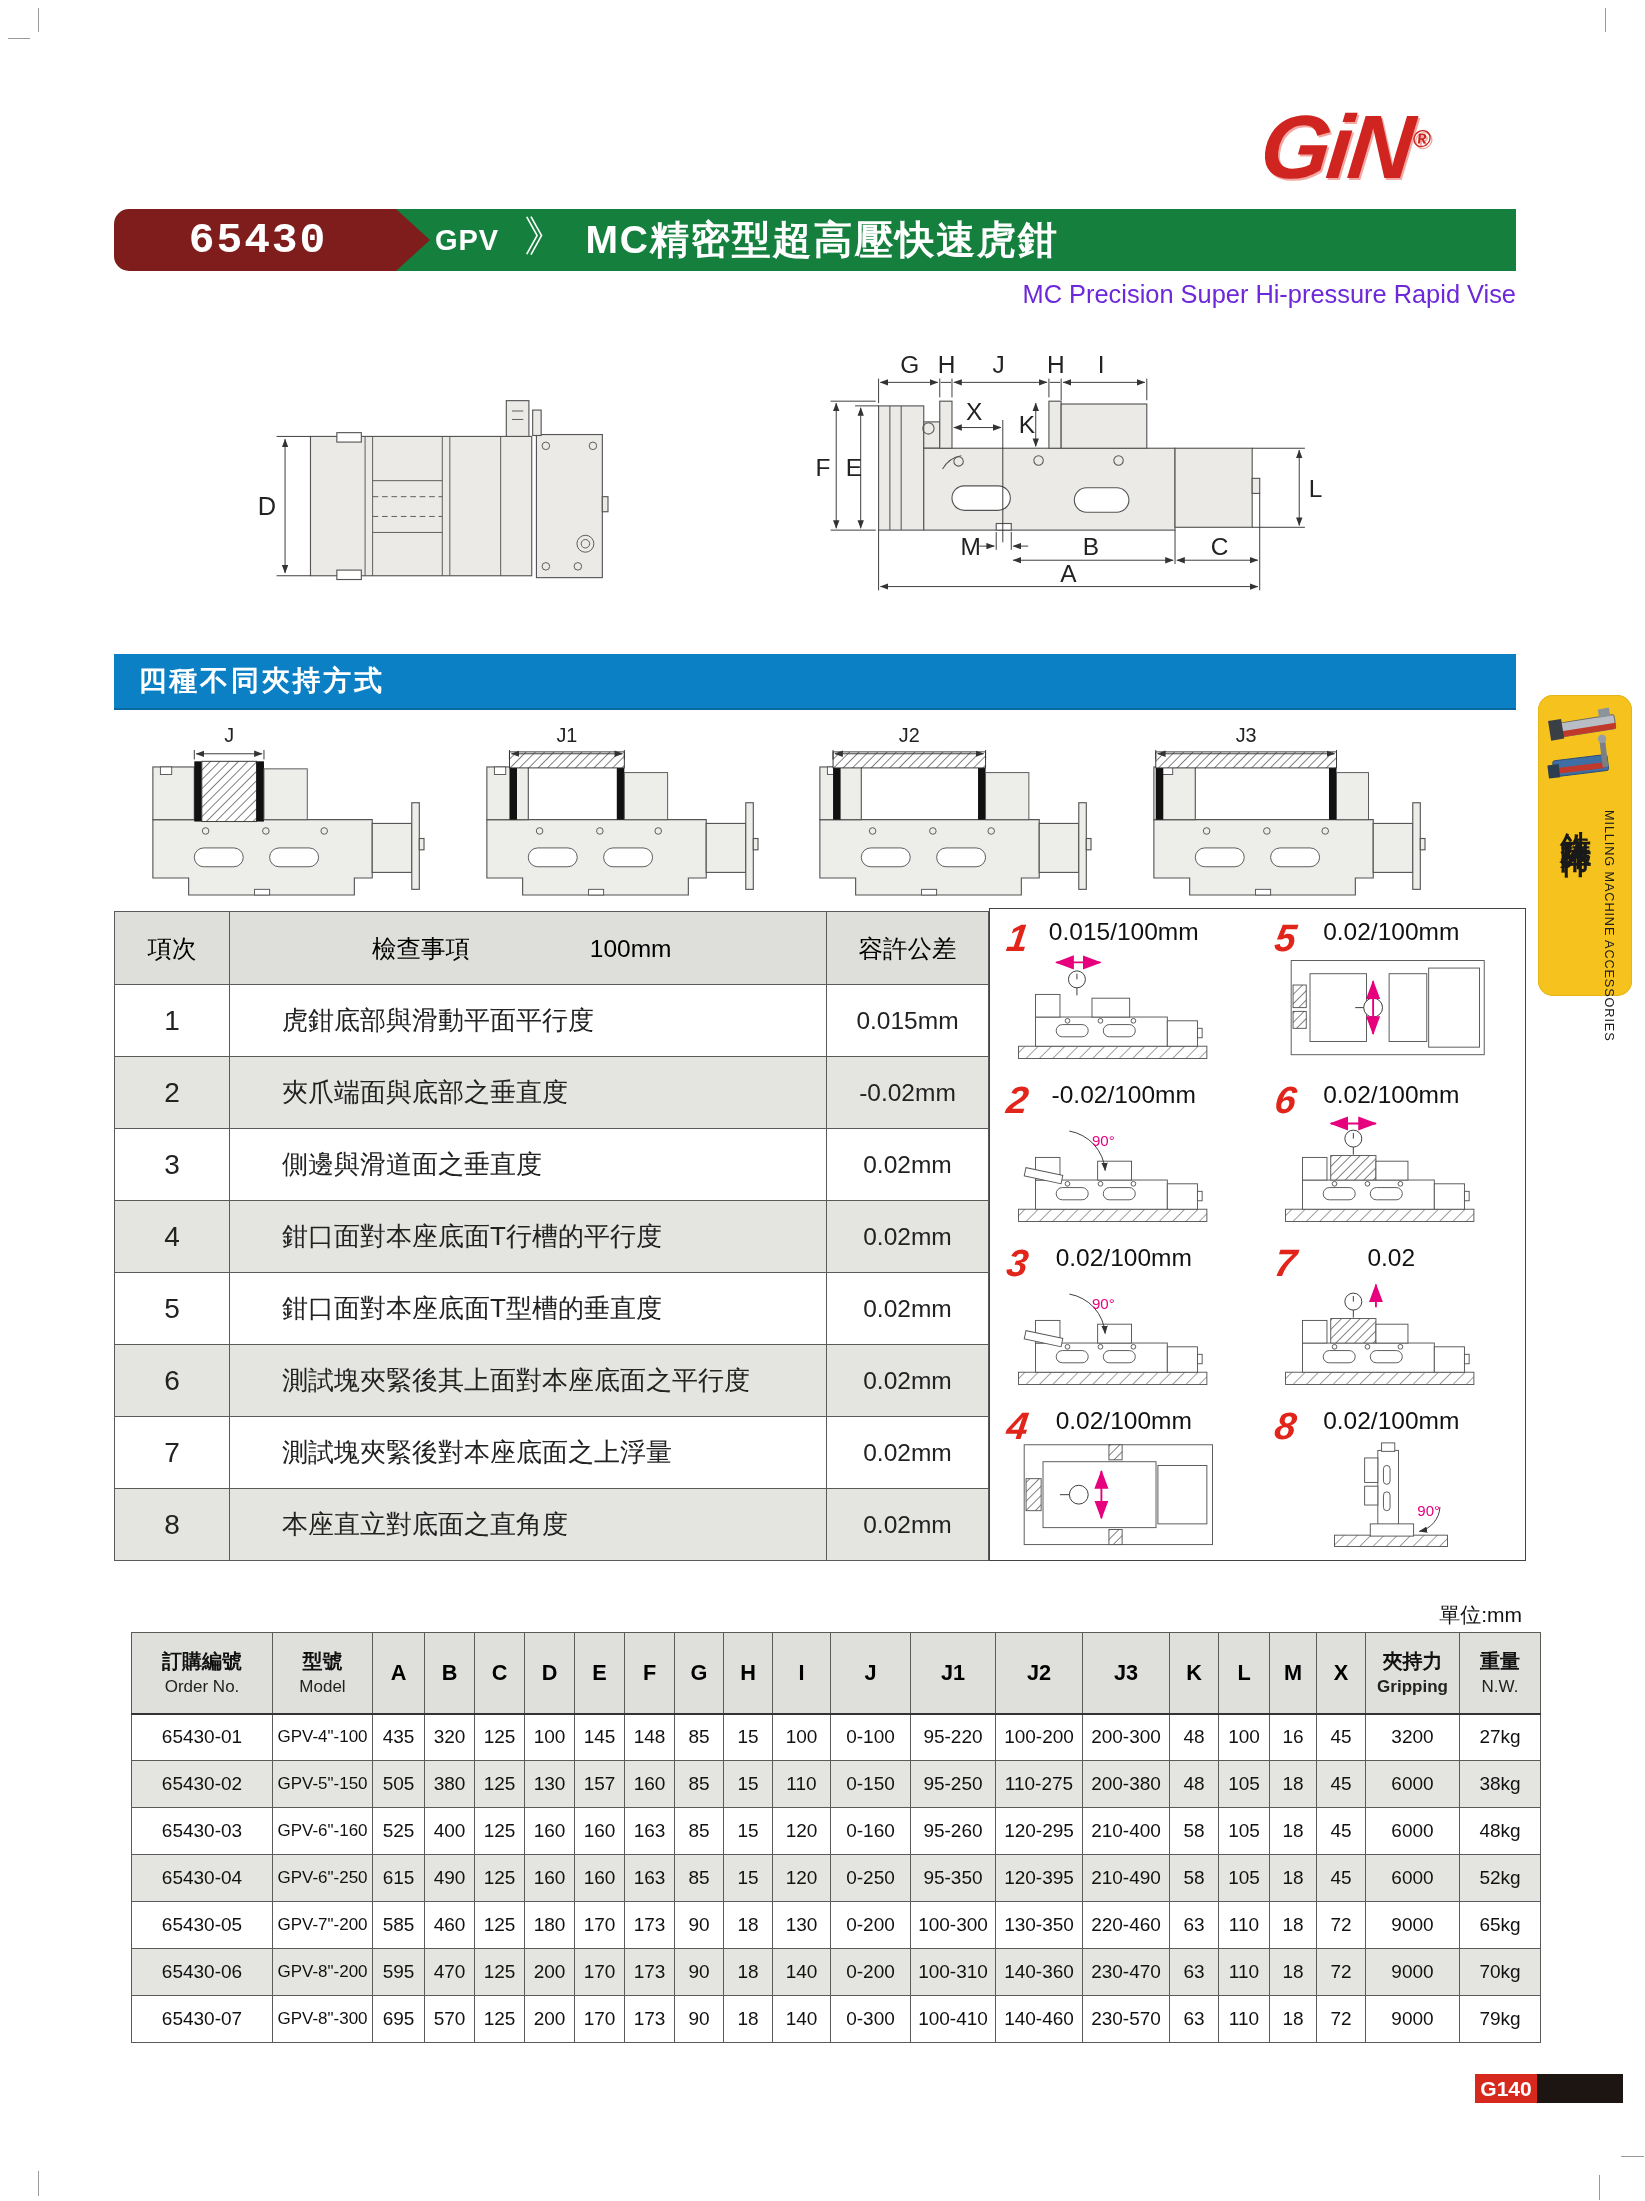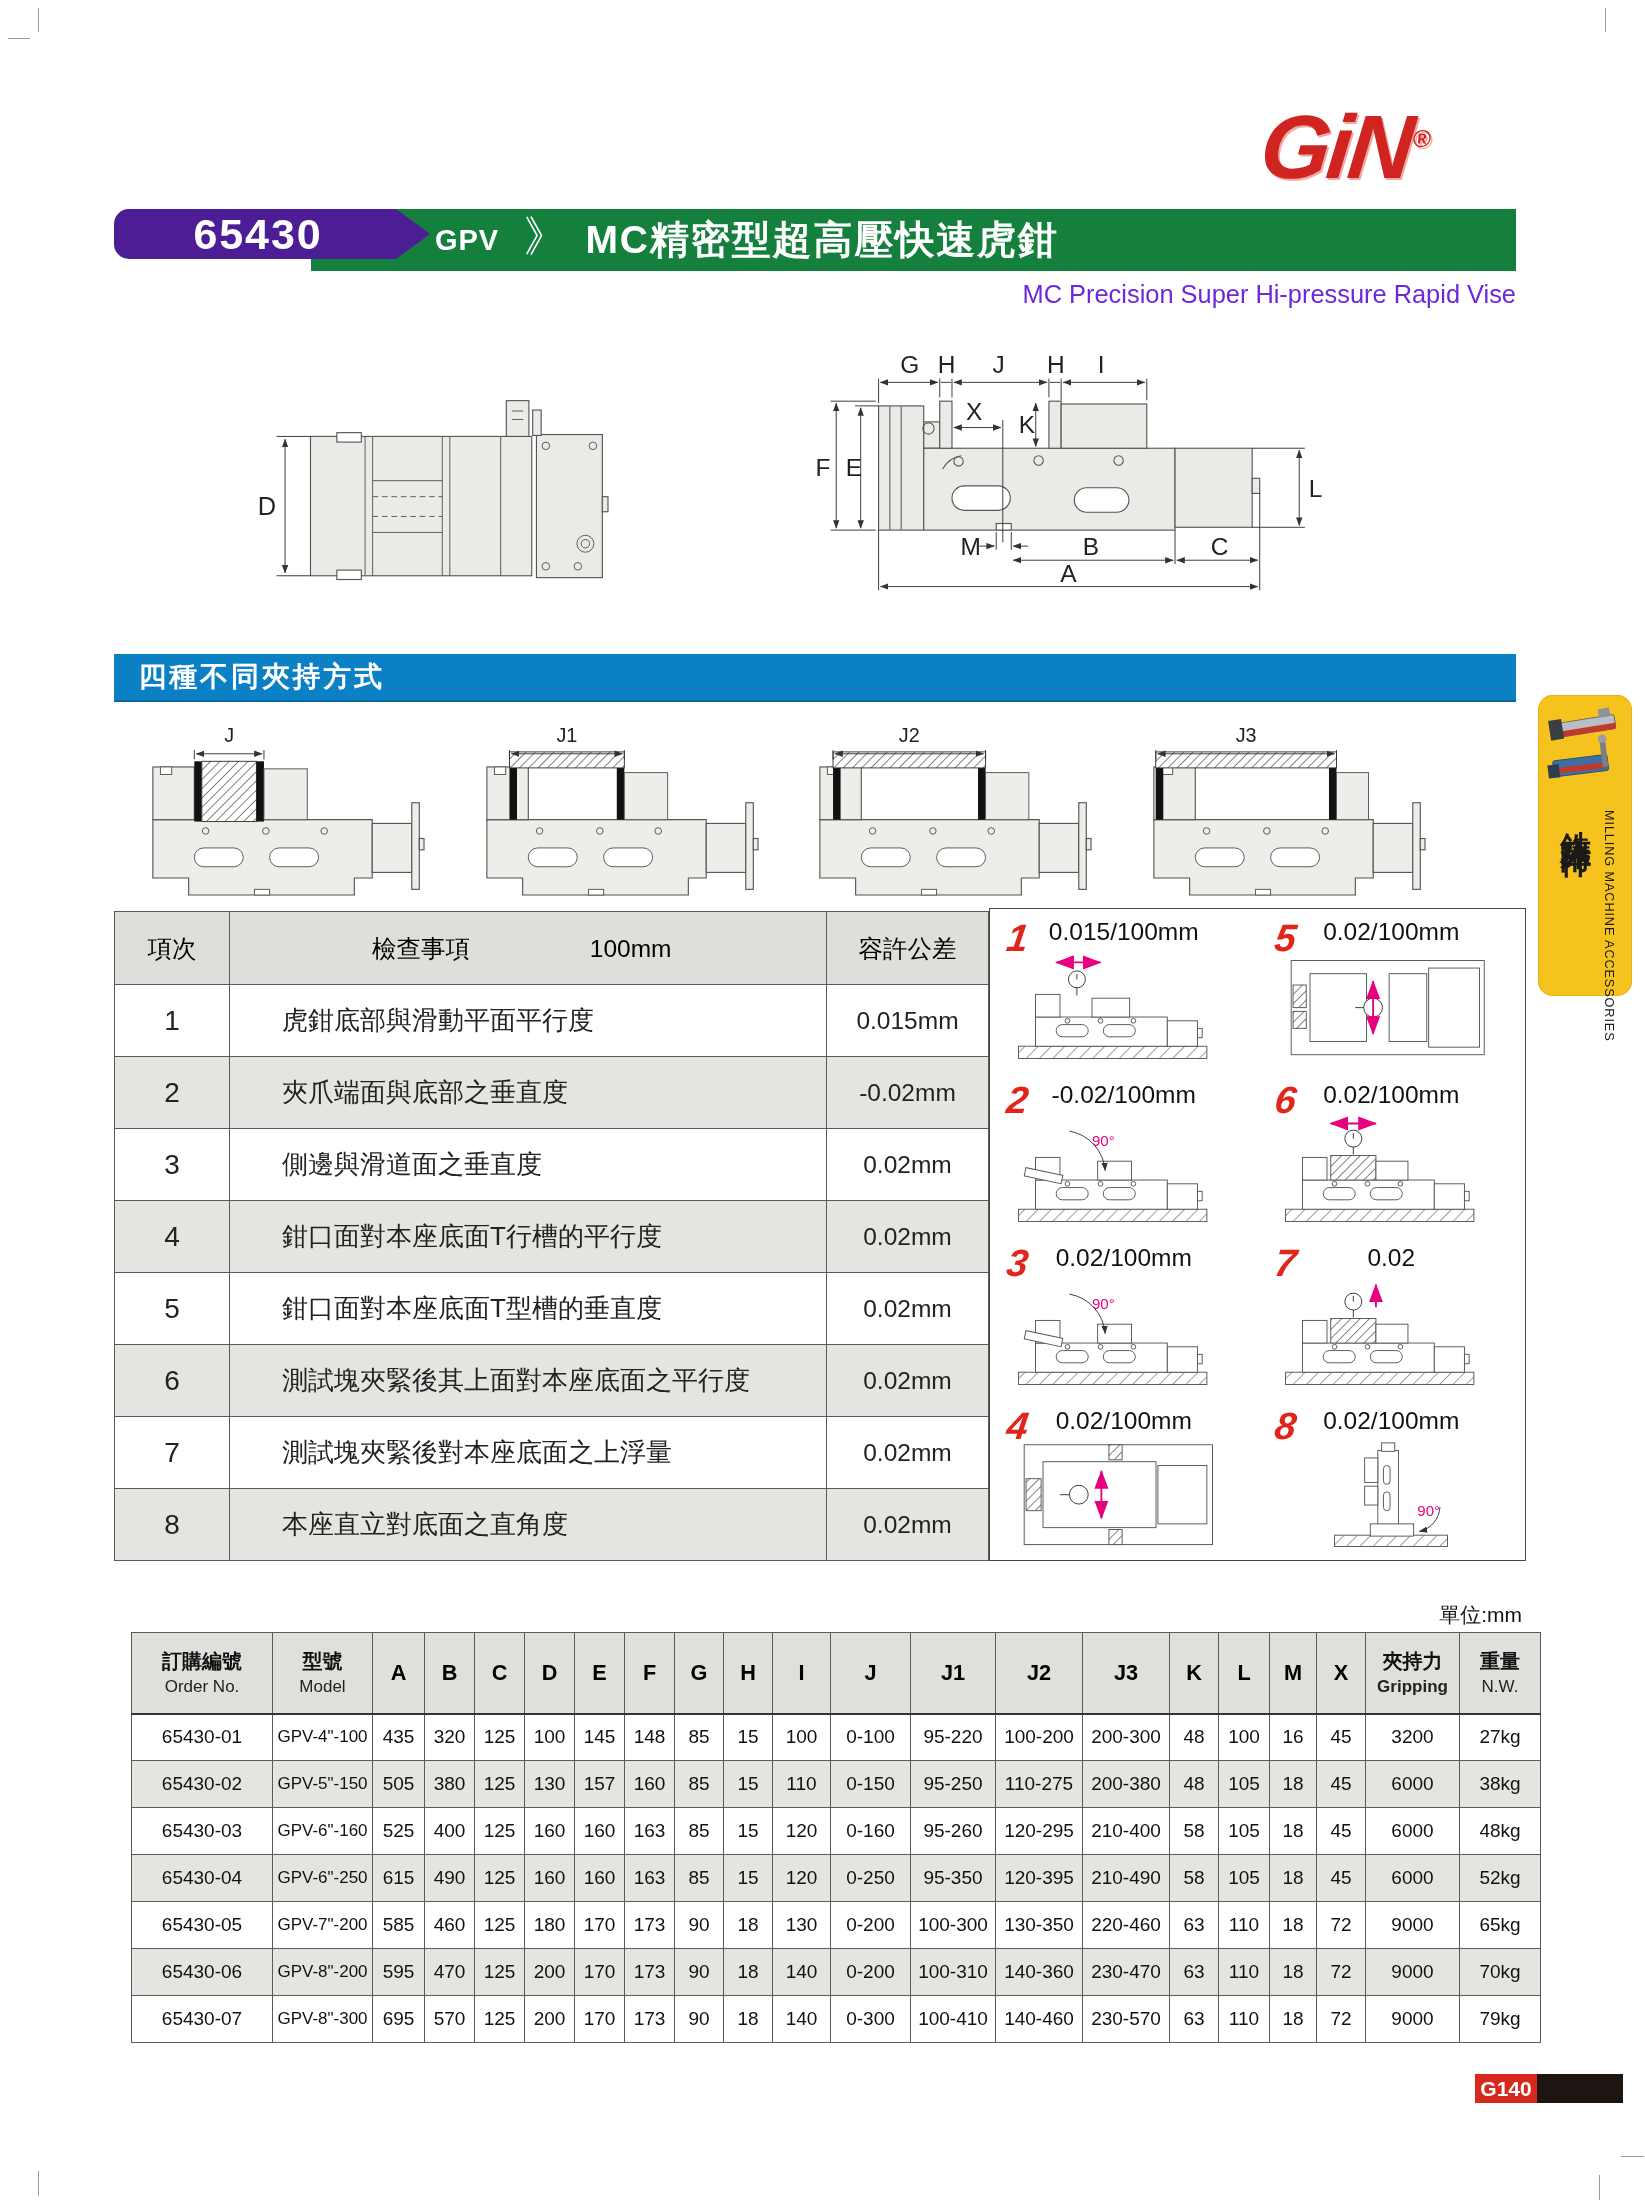--- a/index.html
+++ b/index.html
@@ -9,36 +9,36 @@
 
   
   .logo{position:absolute;left:1262px;top:87px;width:226px;height:108px;color:#cf2420;
         font-weight:bold;font-style:italic;font-size:90px;line-height:104px;
         transform:skewX(-6deg);letter-spacing:-3.8px;text-shadow:1.9px 1.9px 0 #f2a9a4;}
   .logo .reg{font-size:24.5px;vertical-align:super;letter-spacing:0;margin-left:1.9px;}
 
   
   .banner-red{position:absolute;left:311px;top:209px;width:1205px;height:62px;background:#15803d;
               display:flex;align-items:center;padding-left:124px;box-sizing:border-box;color:#fff;}
-  .banner-black{position:absolute;left:114px;top:209px;width:316px;height:50px;background:#4c1d95;
+  .banner-black{position:absolute;left:114px;top:209px;width:316px;height:62px;background:#7f1d1d;
                 border-radius:15px 0 0 15px;
                 clip-path:polygon(0 0,calc(100% - 34px) 0,100% 50%,calc(100% - 34px) 100%,0 100%);
-                display:flex;align-items:center;justify-content:center;z-index:2;}
+                display:flex;align-items:center;justify-content:center;z-index:2;font-family:Liberation Mono, monospace;}
   .code{color:#fff;font-size:43px;font-weight:bold;letter-spacing:1.9px;padding-right:28px;}
   .series{font-size:29px;font-weight:bold;letter-spacing:0.9px;}
   .chev{font-size:43px;font-weight:200;margin:0 19px 5.6px 24.5px;}
   .title-zh{font-size:39px;font-weight:600;letter-spacing:1.9px;white-space:nowrap;}
   .subtitle{position:absolute;top:280px;right:129px;font-size:25.4px;font-weight:normal;color:#6d28d9;}
 
   
   svg text{font-family:"Liberation Sans","DejaVu Sans",sans-serif;}
   .draw{position:absolute;}
 
   
-  .bluebar{position:absolute;left:114px;top:654px;width:1402px;height:48px;background:#0c80c5;
+  .bluebar{position:absolute;left:114px;top:654px;width:1402px;height:56px;background:#0c80c5;
            border-bottom:2.8px solid #0a68a0;box-sizing:border-box;display:flex;align-items:center;}
   .bluebar span{color:#fff;font-size:28px;font-weight:600;letter-spacing:2.8px;padding-left:24.5px;}
 
   
   .clamps{position:absolute;left:132px;top:718px;width:1318px;height:193px;display:flex;gap:22.6px;}
 
   
   .inspect{position:absolute;left:114px;top:911px;width:874px;border-collapse:collapse;table-layout:fixed;}
   .inspect th,.inspect td{border:0.9px solid #5a5a5a;box-sizing:border-box;}
   .inspect thead th{background:#dededa;height:73px;font-weight:normal;}

